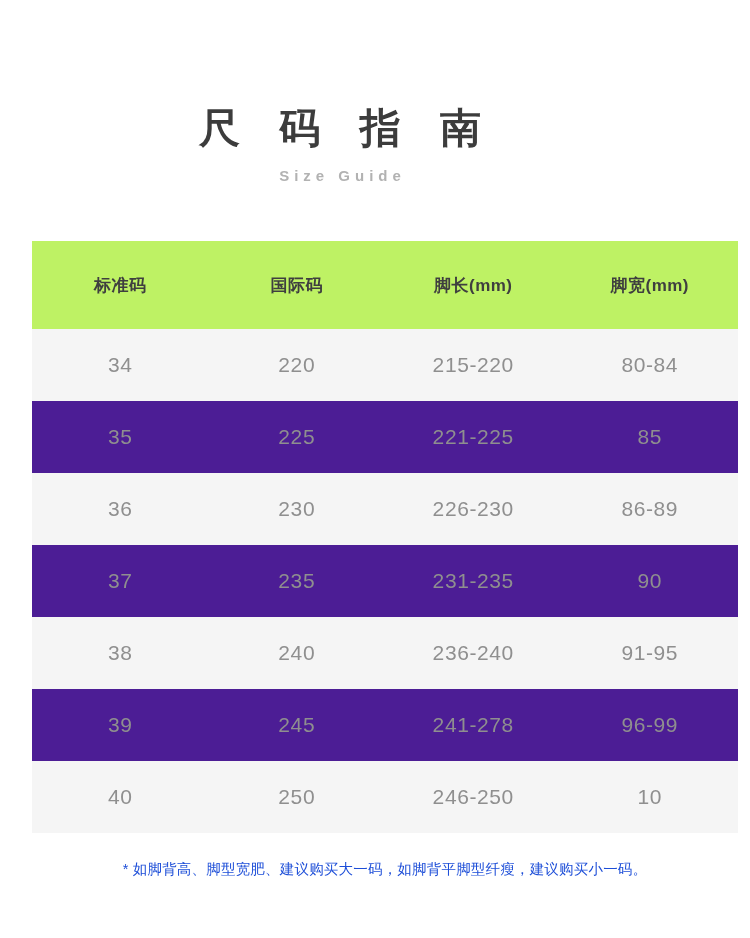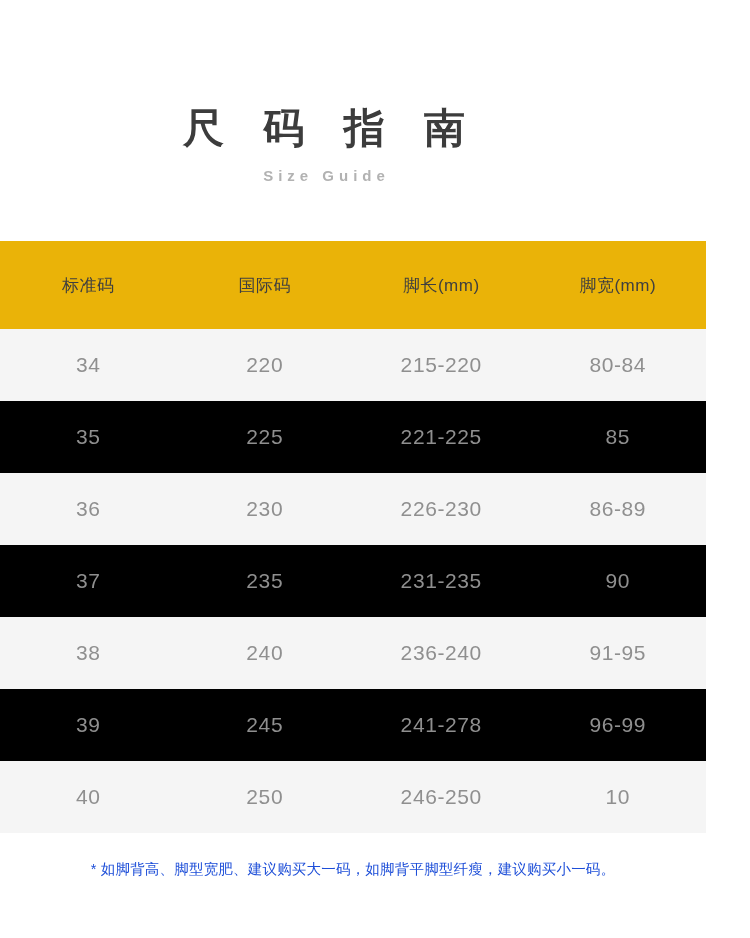--- a/index.html
+++ b/index.html
@@ -13,20 +13,21 @@
     background: #ffffff;
     font-family: "Liberation Sans", "DejaVu Sans", sans-serif;
     -webkit-font-smoothing: antialiased;
     overflow: hidden;
   }
   .page {
     width: 648px;
     height: 938px;
     position: relative;
     box-sizing: border-box;
+    padding-left: 32px;
   }
   .header {
     padding-top: 104px;
     text-align: center;
   }
   .title-cn {
     font-size: 41px;
     letter-spacing: 14px;
     color: #3c3c3c;
     font-weight: 700;
@@ -51,40 +52,40 @@
     table-layout: fixed;
   }
   table.size-table th,
   table.size-table td {
     text-align: center;
     border: none;
     padding: 0;
   }
   table.size-table thead th {
     height: 88px;
-    background: #eab308;
+    background: #bef264;
     color: #3f3f3f;
     font-size: 17px;
-    font-weight: 400;
+    font-weight: 700;
     letter-spacing: 0.5px;
     vertical-align: middle;
   }
   table.size-table tbody td {
     height: 72px;
     font-size: 21px;
     color: #8f8f8f;
     font-weight: 400;
     letter-spacing: 0.6px;
     vertical-align: middle;
   }
   table.size-table tbody tr.odd td {
     background: #f5f5f5;
   }
   table.size-table tbody tr.even td {
-    background: #000000;
+    background: #4c1d95;
   }
   .footnote {
     margin: 26px auto 0 auto;
     width: 706px;
     text-align: center;
     font-size: 14.5px;
     color: #1d4ed8;
     letter-spacing: 0.2px;
     line-height: 1.5;
   }

